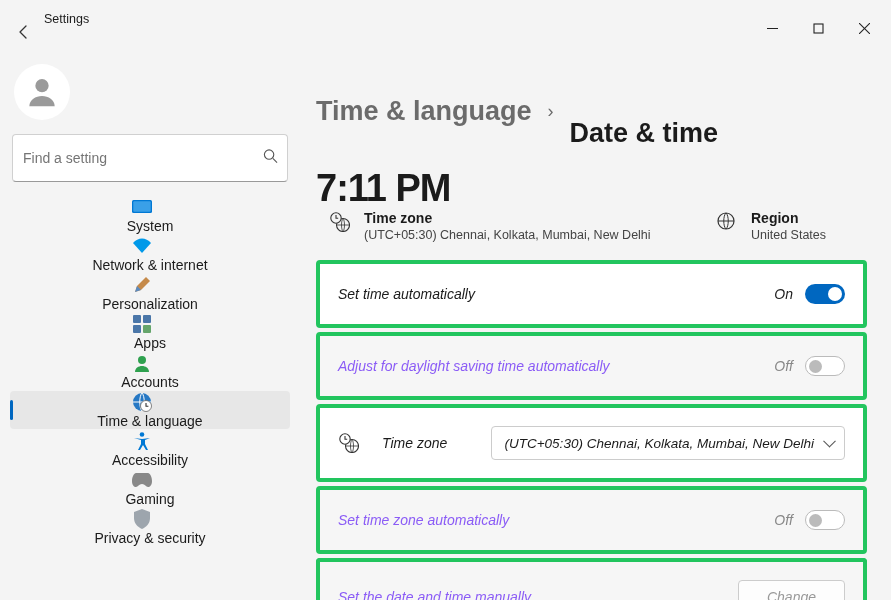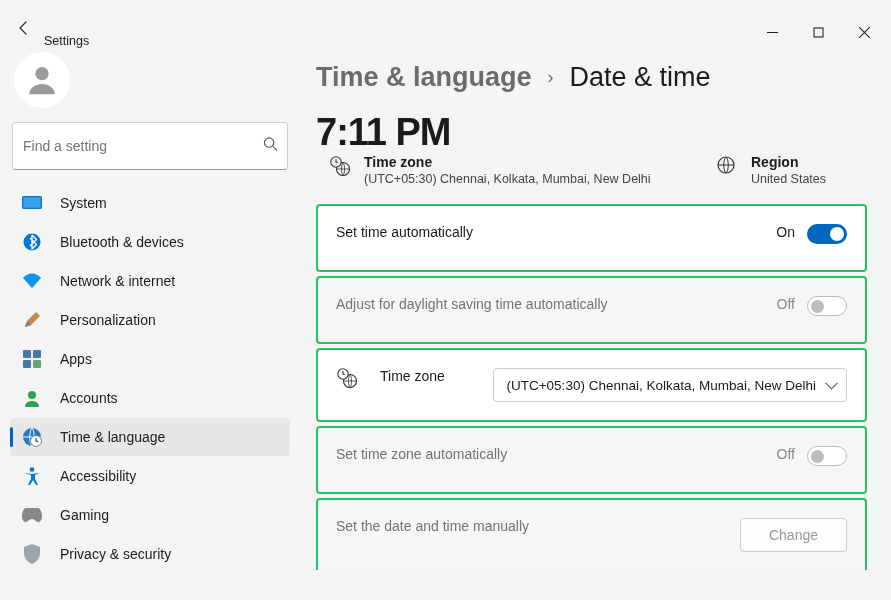--- a/index.html
+++ b/index.html
@@ -1,62 +1,62 @@
 <!DOCTYPE html>
 <html><head>
 <meta charset="utf-8">
 <style>
   * { box-sizing: border-box; margin: 0; padding: 0; font-family: "Segoe UI", -apple-system, sans-serif; }
   body { width: 891px; height: 600px; background: #f4f4f4; color: #1b1b1b; overflow: hidden; }
 
   
-  .titlebar { height: 48px; display: flex; align-items: flex-end; padding: 0 4px; }
+  .titlebar { height: 48px; display: flex; align-items: flex-start; padding: 0 4px; margin-top: 12px; }
   .titlebar .back { width: 40px; height: 40px; display: flex; align-items: center; justify-content: center; border-radius: 6px; }
   .titlebar .title { font-size: 12.5px; }
   .titlebar .spacer { flex: 1; }
   .winbtn { width: 46px; height: 32px; display: flex; align-items: center; justify-content: center; }
 
   .layout { display: flex; height: calc(600px - 48px); }
 
   
   .sidebar { width: 300px; padding: 0 10px; flex-shrink: 0; }
   .avatar-wrap { padding: 4px 0 8px 0; }
   .avatar { width: 56px; height: 56px; border-radius: 50%; background:#fff; display:flex; align-items:center; justify-content:center; margin-left:4px; }
   .avatar svg { fill:#9a9a9a; }
   .search { position: relative; margin: 6px 2px 14px 2px; }
   .search input { width: 100%; height: 48px; border: 1px solid #d0d0d0; border-bottom: 1.5px solid #999; border-radius: 4px; background:#fff; padding: 0 34px 0 10px; font-size: 14px; outline: none; }
   .search .sicon { position:absolute; right:10px; top:50%; transform:translateY(-50%); color:#555; }
 
   .nav { display:flex; flex-direction:column; gap:1px; }
-  .nav-item { height:38px; display:flex; align-items:center; padding: 0 10px; border-radius:4px; font-size:14px; position:relative; }
+  .nav-item { height:38px; display:flex; align-items:center; padding: 0 10px; border-radius:4px; font-size:14px; position:relative;flex-direction:column; }
   .nav-item .icon { width:24px; height:24px; display:flex; align-items:center; justify-content:center; margin-right:16px; }
   .nav-item.selected { background:#e7e7e7; }
   .nav-item.selected::before { content:""; position:absolute; left:0; top:9px; bottom:9px; width:3px; background:#0067c0; border-radius:2px; }
 
   
   .main { flex:1; padding: 8px 24px 0 16px; overflow-y:auto; }
   .breadcrumb { display:flex; align-items:center; gap:16px; font-size:27px; margin-bottom: 18px; margin-top: 6px; }
   .breadcrumb .parent { color:#6b6b6b; font-weight:600; }
   .breadcrumb .chev { color:#6b6b6b; font-size:18px; }
-  .breadcrumb .current { font-weight:400; color:#1b1b1b; }
+  .breadcrumb .current { font-weight:700; color:#1b1b1b;margin-top:44px; }
 
   .bigtime { font-size:38px; font-weight:600; letter-spacing:-1px; }
   .date { font-size:14px; color:#555; margin-top:2px; margin-bottom:14px; }
 
   .inforow { display:flex; align-items:flex-start; gap:28px; margin-bottom:18px; padding-left:14px; }
   .inforow .block { display:flex; gap:14px; align-items:flex-start; }
   .inforow .icol { width:20px; height:20px; color:#444; margin-top:2px;}
   .inforow .lbl { font-size:14px; font-weight:600; }
   .inforow .sub { font-size:12.5px; color:#444; margin-top:2px;}
   .inforow .gap { flex:1; }
 
-  .card { background:#fff; border:2px solid #22c55e; border-radius:4px; margin-bottom:4px; padding: 18px 18px; display:flex; align-items:flex-start; min-height:68px; }
+  .card { background:#fff; border:4px solid #22c55e; border-radius:4px; margin-bottom:4px; padding: 18px 18px; display:flex; align-items:center; min-height:68px;font-style:italic; }
   .card.disabled { background:#f6f6f6; color:#888; }
   .card .ctitle { font-size:14px; flex:1; }
-  .card.disabled .ctitle { color:#737373; }
+  .card.disabled .ctitle { color:#8b5cf6; }
   .card .icol2 { width:22px; margin-right:22px; color:#333; display:flex; align-items:center; justify-content:center;}
   .card .state { font-size:14px; margin-right:12px; }
 
   .toggle { width:40px; height:20px; border-radius:10px; position:relative; }
   .toggle.on { background:#0067c0; }
   .toggle.on::after { content:""; position:absolute; right:3px; top:3px; width:14px; height:14px; background:#fff; border-radius:50%; }
   .toggle.off { background:#fff; border:1px solid #888; }
   .toggle.off::after { content:""; position:absolute; left:3px; top:2.5px; width:13px; height:13px; background:#888; border-radius:50%; }
   .card.disabled .toggle.off { border-color:#bbb;}
   .card.disabled .toggle.off::after { background:#bbb;}
@@ -116,29 +116,20 @@
     </div>
     <div class="nav">
       <div class="nav-item">
           <span class="icon">
             <svg width="20" height="16" viewBox="0 0 20 16">
               <rect x="0" y="1" width="20" height="13" rx="1.5" fill="#0078d4"></rect>
               <rect x="1.3" y="2.3" width="17.4" height="10.4" rx="1" fill="#3aa0e8"></rect>
             </svg>
           </span>
           <span>System</span>
-        </div>
-      <div class="nav-item">
-          <span class="icon">
-            <svg width="18" height="18" viewBox="0 0 18 18">
-              <circle cx="9" cy="9" r="8.5" fill="#0078d4"></circle>
-              <path d="M9 2v14l4.5-4.5L7 5m0 8 6.5-6.5L9 2" stroke="#fff" stroke-width="1.4" fill="none" stroke-linejoin="round"></path>
-            </svg>
-          </span>
-          <span>Bluetooth &amp; devices</span>
         </div>
       <div class="nav-item">
           <span class="icon">
             <svg width="20" height="16" viewBox="0 0 20 16">
               <path d="M1 5 C6 -1 14 -1 19 5 L10 15 Z" fill="#0099e9"></path>
             </svg>
           </span>
           <span>Network &amp; internet</span>
         </div>
       <div class="nav-item">

